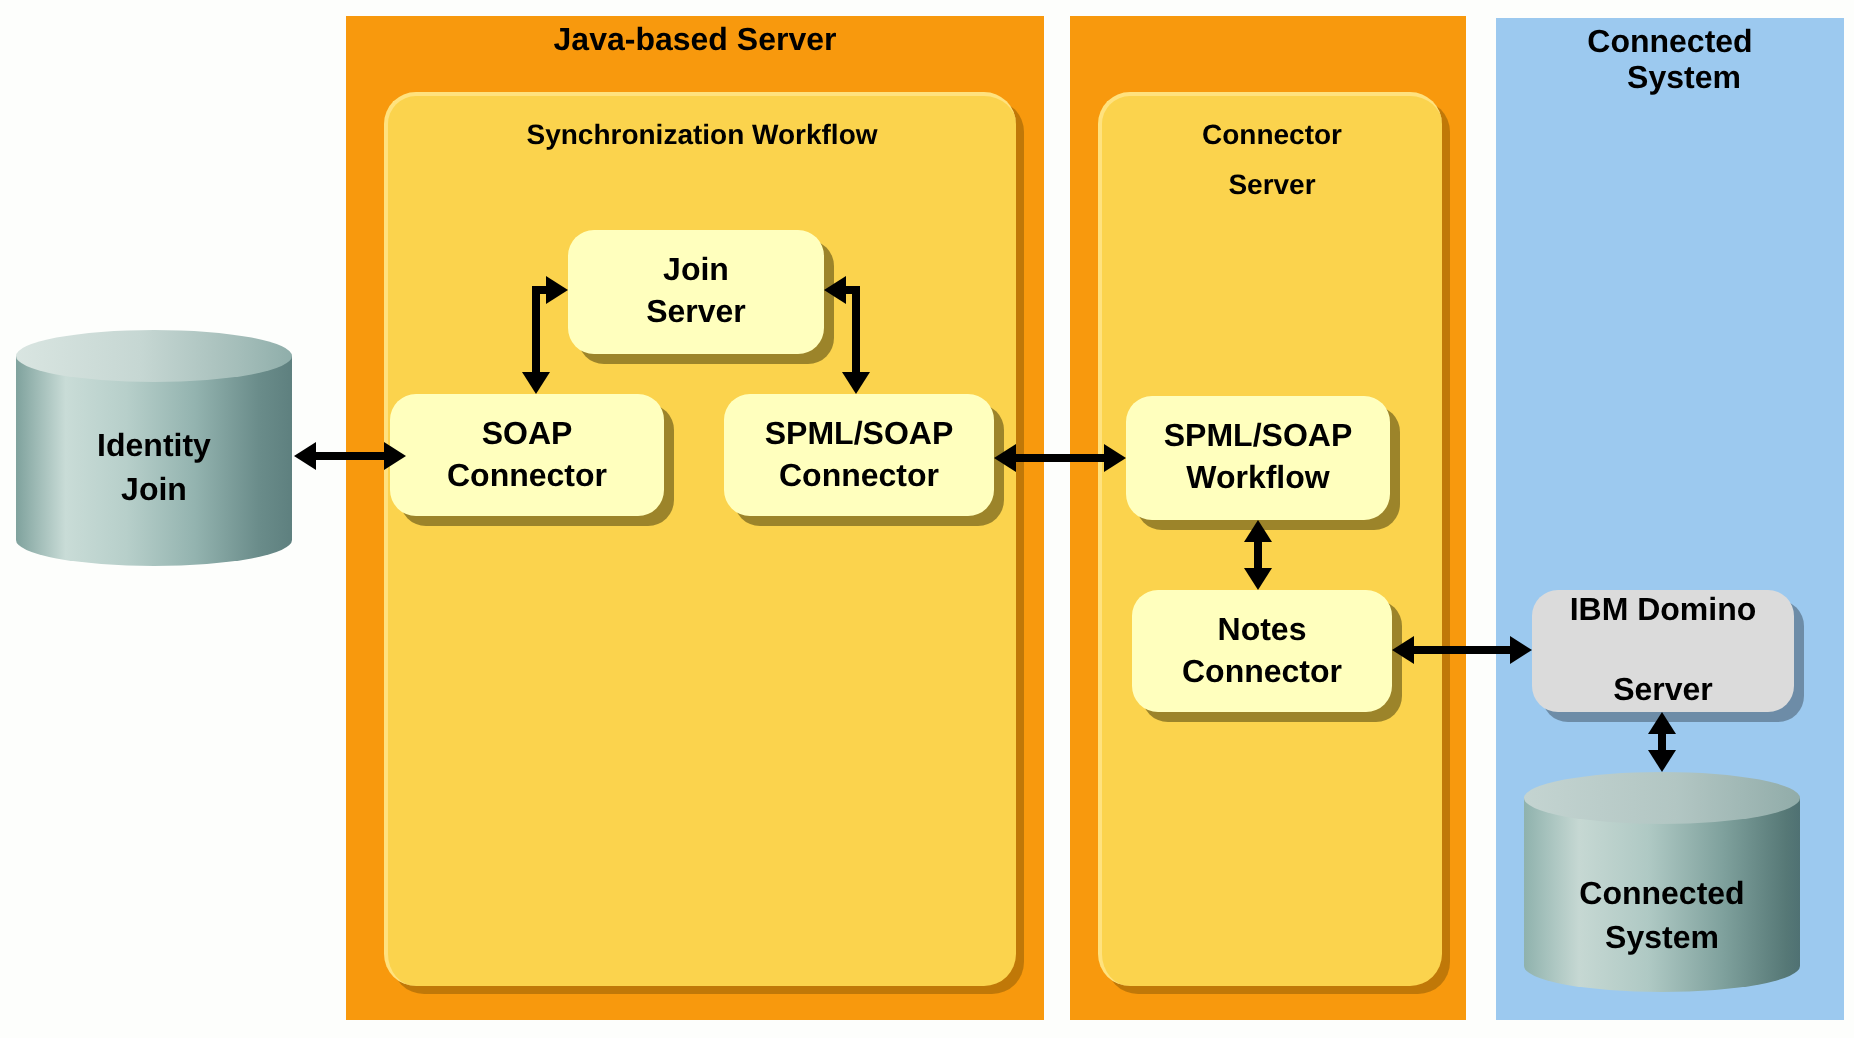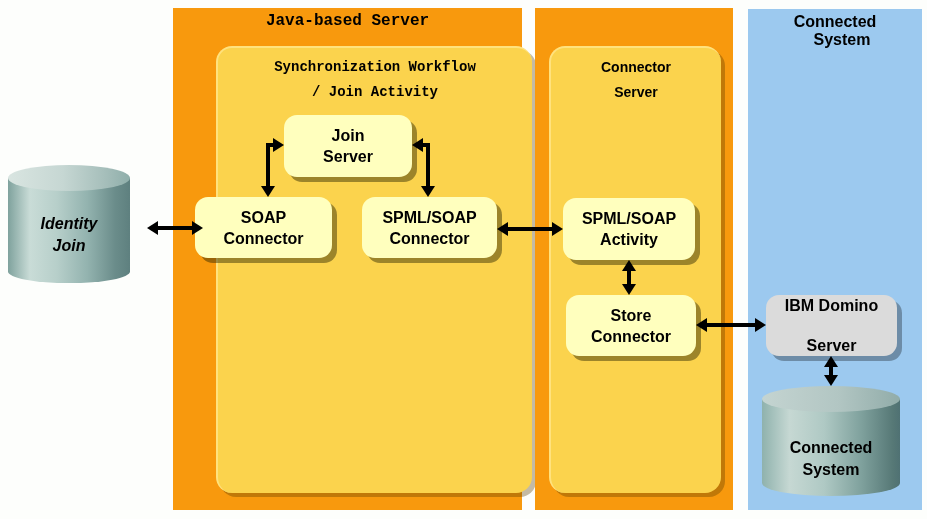--- a/index.html
+++ b/index.html
@@ -143,47 +143,46 @@
     top: -11px; left: 50%; transform: translateX(-50%);
     border-left: 7px solid transparent; border-right: 7px solid transparent;
     border-bottom: 11px solid var(--arrow-black, #000);
   }
 </style>
 </head>
 <body>
 
 <div id="diagram">
 
-  <div class="panel orange" style="left:173px; top:8px; width:349px; height:502px;font-family:Liberation Mono, monospace;">
+  <div class="panel orange" style="left:173px; top:8px; width:349px; height:502px;">
     <div class="panel-title">Java-based Server</div>
-    <div class="inner-panel" style="left:19px; top:38px; width:316px; height:447px;margin-left:24px;">
+    <div class="inner-panel" style="left:19px; top:38px; width:316px; height:447px;">
       <div class="inner-subtitle">
         <span class="line1">Synchronization Workflow</span>
-        <span class="line2">/ Join Activity</span>
       </div>
     </div>
   </div>
 
   <div class="panel orange" style="left:535px; top:8px; width:198px; height:502px;">
     <div class="inner-panel" style="left:14px; top:38px; width:172px; height:447px;">
       <div class="inner-subtitle">
         <span class="line1">Connector</span>
         <span class="line2">Server</span>
       </div>
     </div>
   </div>
 
   <div class="panel blue" style="left:748px; top:9px; width:174px; height:501px;">
     <div class="panel-title blue-title">
       <span class="line1">Connected</span>
       <span class="line2">System</span>
     </div>
   </div>
 
-  <div class="cylinder cyl-identity" style="left:8px; top:165px; width:122px; height:118px;font-style:italic;">
+  <div class="cylinder cyl-identity" style="left:8px; top:165px; width:138px; height:118px;">
     <div class="cyl-body"></div>
     <div class="cyl-top"></div>
     <div class="cyl-label">
       <span>Identity</span>
       <span>Join</span>
     </div>
   </div>
 
   <div class="cylinder cyl-connected" style="left:762px; top:386px; width:138px; height:110px;">
     <div class="cyl-body"></div>
@@ -204,25 +203,25 @@
     <span>Connector</span>
   </div>
 
   <div class="node yellow" style="left:362px; top:197px; width:135px; height:61px;">
     <span>SPML/SOAP</span>
     <span>Connector</span>
   </div>
 
   <div class="node yellow" style="left:563px; top:198px; width:132px; height:62px;">
     <span>SPML/SOAP</span>
-    <span>Activity</span>
+    <span>Workflow</span>
   </div>
 
   <div class="node yellow" style="left:566px; top:295px; width:130px; height:61px;">
-    <span>Store</span>
+    <span>Notes</span>
     <span>Connector</span>
   </div>
 
   <div class="node gray" style="left:766px; top:295px; width:131px; height:61px;">
     <span>IBM Domino</span>
     <span>Server</span>
   </div>
 
   <div class="seg h" style="left:158px; top:226px; width:34px;">
     <div class="ah ah-left"></div>

